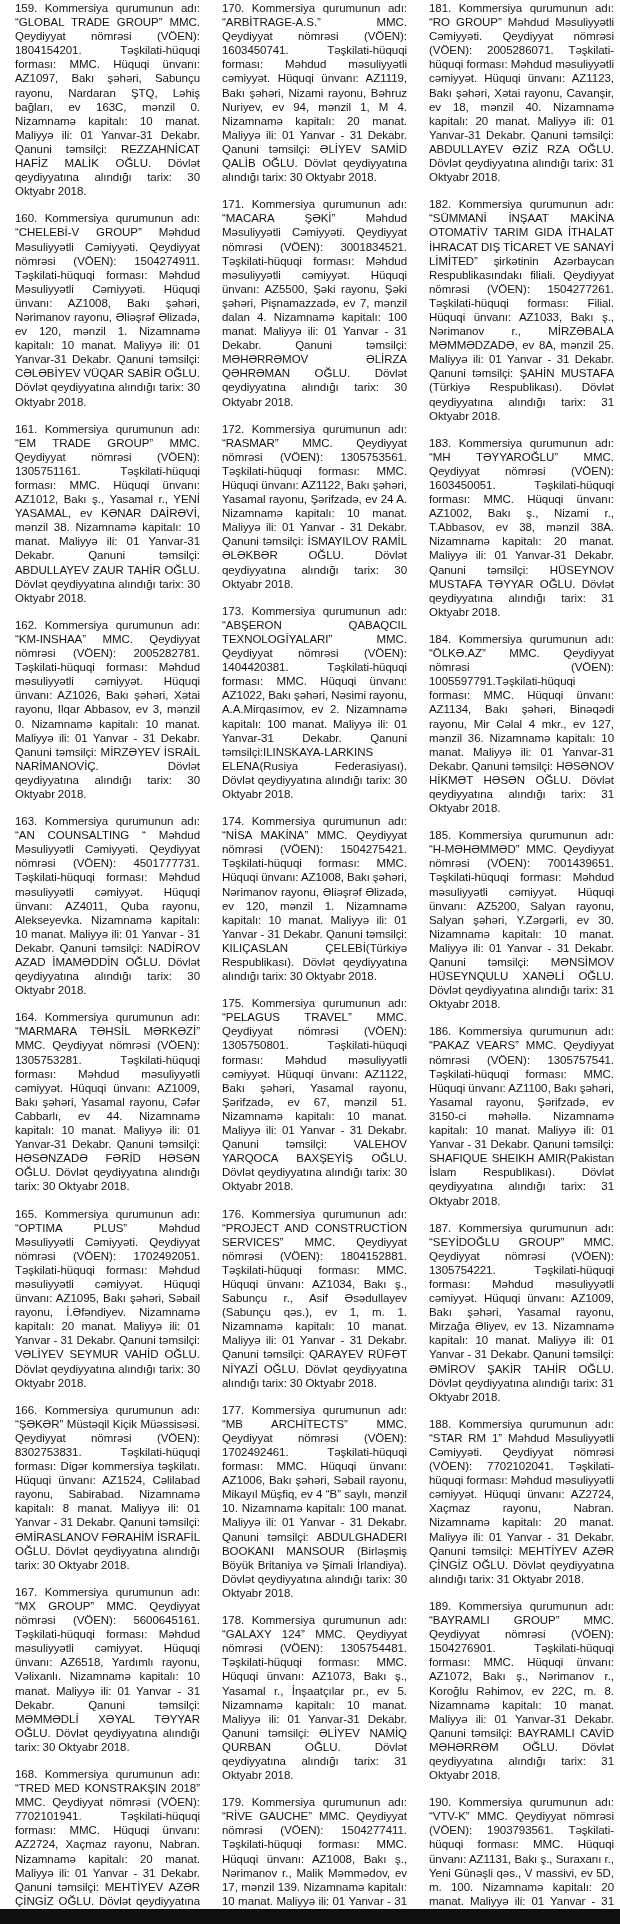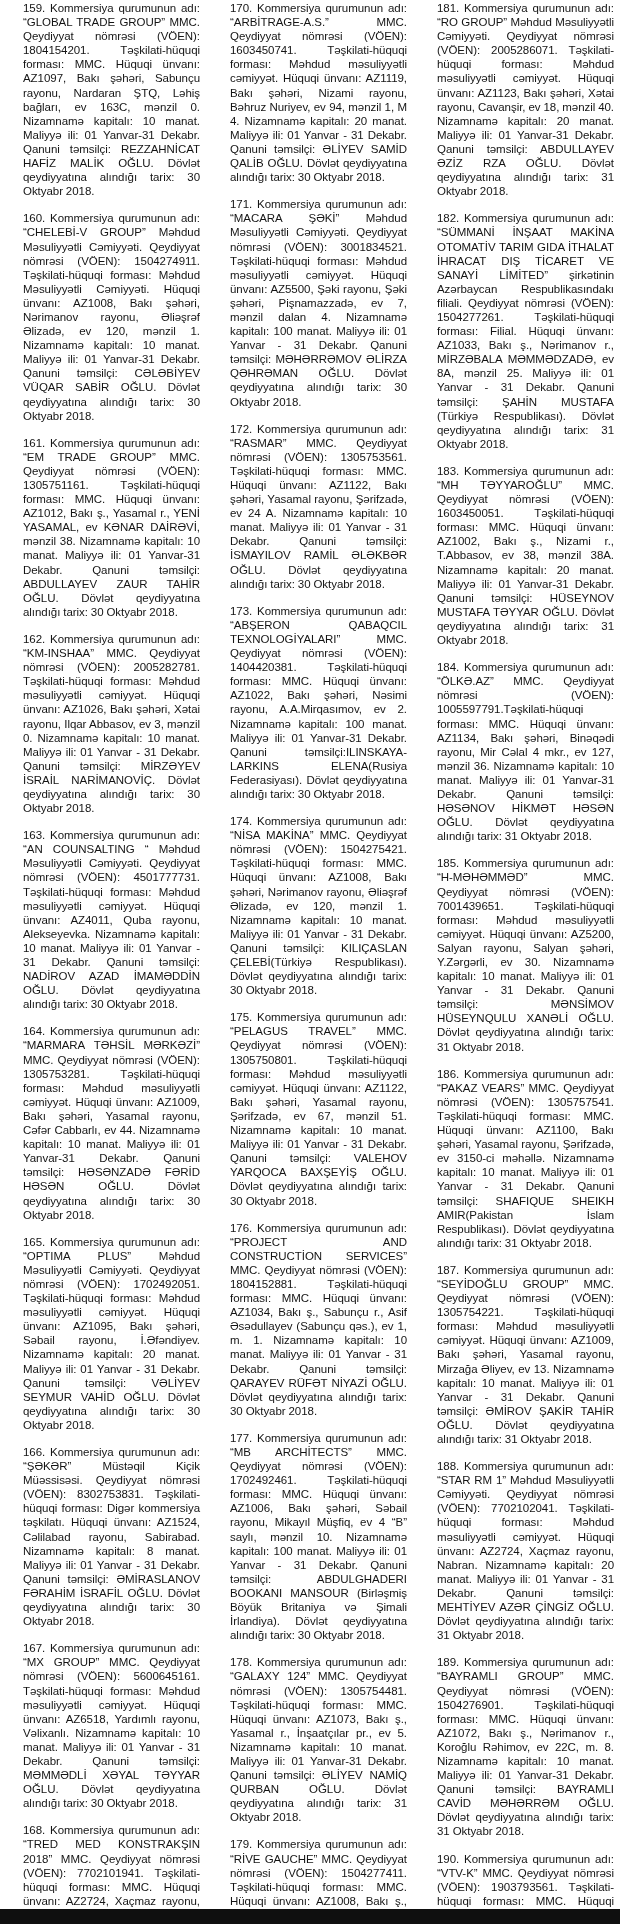--- a/index.html
+++ b/index.html
@@ -20,21 +20,21 @@
     padding: 1px 6px 0 7px;
     gap: 14px;
     box-sizing: border-box;
     width: 620px;
   }
   .col {
     width: 193px;
     flex: 0 0 193px;
   }
   .entry {
-    margin: 0 0 13px 16px;
+    margin: 0 0 13px 8px;
     font-size: 11.5px;
     line-height: 14.1px;
     text-align: justify;
     text-justify: inter-word;
     word-spacing: -0.2px;
     letter-spacing: -0.05px;
     color: #141414;
   }
   .bottom-rule {
     position: absolute;

